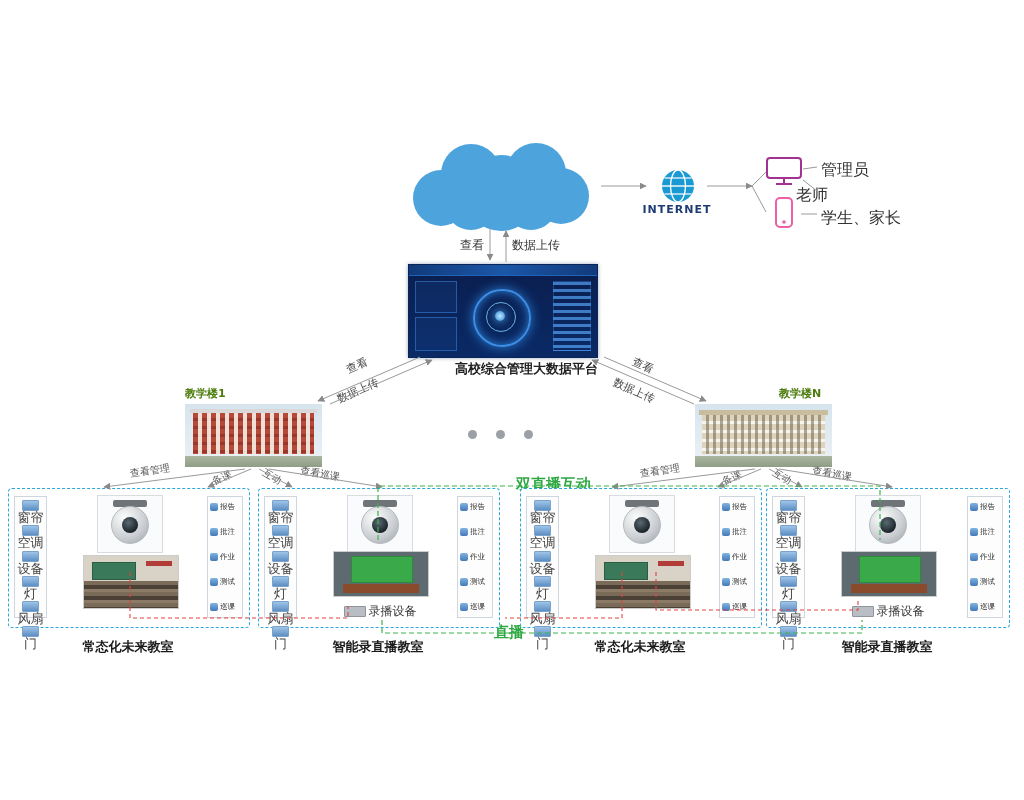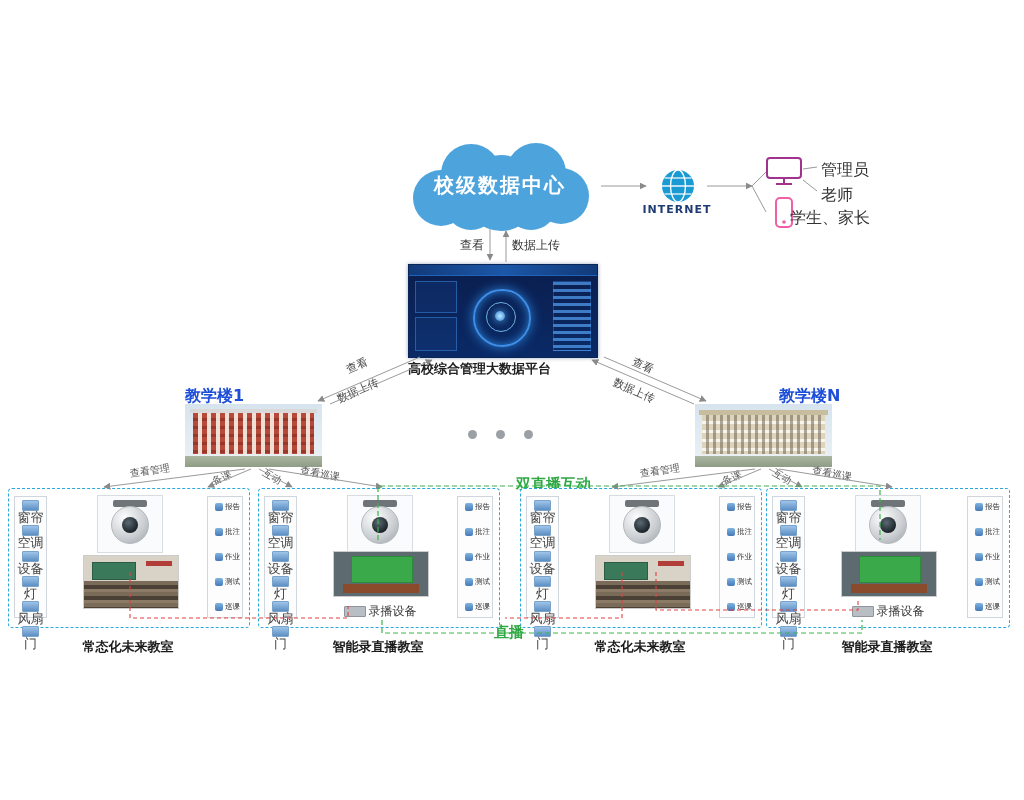--- a/index.html
+++ b/index.html
@@ -30,37 +30,37 @@
     border:1px solid rgba(130,210,255,.8);}
   .platform .core{position:absolute;left:86px;top:46px;width:10px;height:10px;border-radius:50%;
     background:radial-gradient(circle,#bfe9ff,#2a7fd4);box-shadow:0 0 8px #5ab8ff;}
   .platform .lp1{position:absolute;left:6px;top:16px;width:40px;height:30px;
     border:1px solid rgba(60,140,230,.5);background:rgba(20,60,130,.35);}
   .platform .lp2{position:absolute;left:6px;top:52px;width:40px;height:32px;
     border:1px solid rgba(60,140,230,.5);background:rgba(20,60,130,.35);}
   .platform .rbars{position:absolute;right:6px;top:16px;width:36px;height:68px;
     background:repeating-linear-gradient(180deg,rgba(90,170,255,.65) 0 3px,rgba(10,30,70,0) 3px 7px);
     border:1px solid rgba(60,140,230,.35);}
-  .platform-caption{position:absolute;left:408px;top:360px;width:190px;text-align:left;
+  .platform-caption{position:absolute;left:408px;top:360px;width:190px;text-align:right;
     font-size:13px;font-weight:bold;color:#222;}
   
   .building{position:absolute;width:137px;height:63px;overflow:hidden;}
   .b-sky{position:absolute;inset:0;background:linear-gradient(#d6e4ee,#eef2f5);}
   .b-roof{position:absolute;left:4%;top:8%;width:92%;height:7%;background:#d9d9d9;}
   .b-body-red{position:absolute;left:6%;top:15%;width:88%;height:64%;background:#b7493b;
     background-image:
       repeating-linear-gradient(90deg,rgba(255,255,255,0) 0 5px,rgba(246,240,230,.9) 5px 9px),
       repeating-linear-gradient(180deg,rgba(0,0,0,0) 0 5px,rgba(130,40,30,.55) 5px 8px);}
   .b-roof-tan{position:absolute;left:3%;top:10%;width:94%;height:7%;background:#c9bda0;}
   .b-body-tan{position:absolute;left:5%;top:17%;width:90%;height:62%;background:#ded3bb;
     background-image:
       repeating-linear-gradient(90deg,rgba(0,0,0,0) 0 4px,rgba(110,100,85,.55) 4px 7px),
       repeating-linear-gradient(180deg,rgba(0,0,0,0) 0 6px,rgba(250,248,240,.9) 6px 9px);}
   .b-ground{position:absolute;bottom:0;left:0;right:0;height:17%;background:linear-gradient(#aab6a0,#8f9c86);}
-  .building-label{position:absolute;font-size:16px;color:#1d4ed8;font-weight:bold;white-space:nowrap;}
+  .building-label{position:absolute;font-size:11px;color:#4d7c0f;font-weight:bold;white-space:nowrap;}
   
   .dot{position:absolute;width:9px;height:9px;border-radius:50%;background:#9aa0a6;}
   
   .cluster{position:absolute;width:240px;height:138px;border:1px dashed #2aa7dc;border-radius:4px;background:#ffffff;}
   .device-panel{position:absolute;left:5px;top:7px;width:33px;height:122px;border:1px solid #cfd6de;
     background:#fdfdfd;display:flex;flex-direction:column;justify-content:space-between;
     align-items:center;padding:3px 1px;box-sizing:border-box;}
   .dev-item{display:flex;flex-direction:column;align-items:center;}
   .dev-icon{width:15px;height:9px;background:linear-gradient(#9fc4e8,#5d8fc4);border:1px solid #7aa3cc;border-radius:1px;}
   .dev-label{font-size:13px;color:#444;line-height:1.1;white-space:nowrap;}
@@ -79,21 +79,21 @@
   .photo-studio{top:62px;height:44px;background:#5d6a70;}
   .photo-studio .green{position:absolute;left:18%;top:10%;width:64%;height:56%;background:#3aa94a;border:1px solid #2c8a3a;}
   .photo-studio .desk{position:absolute;left:10%;bottom:6%;width:80%;height:22%;background:#8a4a2c;}
   .recorder-row{position:absolute;left:74px;top:112px;width:94px;height:20px;
     display:flex;align-items:center;justify-content:center;gap:3px;}
   .rec-icon{width:20px;height:9px;background:#b9bec4;border:1px solid #8f959b;border-radius:1px;}
   .rec-label{font-size:12px;color:#333;white-space:nowrap;}
   .func-panel{position:absolute;left:198px;top:7px;width:36px;height:122px;border:1px solid #cfd6de;
     background:#fdfdfd;display:flex;flex-direction:column;justify-content:space-between;
     padding:5px 2px;box-sizing:border-box;}
-  .func-item{display:flex;align-items:center;gap:2px;justify-content:flex-end;}
+  .func-item{display:flex;align-items:center;gap:2px;}
   .func-icon{width:8px;height:8px;border-radius:2px;background:linear-gradient(#7fb3e0,#4479b8);flex:none;}
   .func-label{font-size:7.5px;color:#333;white-space:nowrap;}
   .cls-name{position:absolute;top:638px;width:170px;text-align:center;font-size:13px;font-weight:bold;color:#1a1a1a;}
   
   .live-green{position:absolute;font-size:15px;color:#2fa844;font-weight:bold;white-space:nowrap;}
   .live-red-v{position:absolute;width:12px;font-size:10px;color:#e33a35;font-weight:bold;line-height:1.05;text-align:center;}
   svg.wires{position:absolute;left:0;top:0;z-index:1;pointer-events:none;}
   .z2{z-index:2;}
 </style>
 </head>
@@ -146,21 +146,20 @@
     <g fill="#4da3dc">
       <circle cx="46" cy="60" r="28"></circle>
       <circle cx="166" cy="58" r="28"></circle>
       <circle cx="76" cy="36" r="30"></circle>
       <circle cx="141" cy="35" r="30"></circle>
       <circle cx="106" cy="55" r="38"></circle>
       <circle cx="76" cy="66" r="26"></circle>
       <circle cx="136" cy="66" r="26"></circle>
     </g>
   </svg>
-  <div class="cloud-label">校级数据中心</div>
 
   <svg class="abs" style="left:659px;top:167px" width="38" height="38" viewBox="0 0 38 38">
     <circle cx="19" cy="19" r="16" fill="#1a9ad2"></circle>
     <ellipse cx="19" cy="19" rx="7.5" ry="16" fill="none" stroke="#ffffff" stroke-width="1.4"></ellipse>
     <line x1="3" y1="19" x2="35" y2="19" stroke="#ffffff" stroke-width="1.4"></line>
     <line x1="5.5" y1="11" x2="32.5" y2="11" stroke="#ffffff" stroke-width="1.2"></line>
     <line x1="5.5" y1="27" x2="32.5" y2="27" stroke="#ffffff" stroke-width="1.2"></line>
   </svg>
   <div class="internet-label">INTERNET</div>
 
@@ -168,22 +167,22 @@
     <rect x="3" y="2" width="34" height="20" rx="3" fill="none" stroke="#a1338f" stroke-width="2"></rect>
     <line x1="20" y1="22" x2="20" y2="27" stroke="#a1338f" stroke-width="2"></line>
     <line x1="12" y1="28" x2="28" y2="28" stroke="#a1338f" stroke-width="2"></line>
   </svg>
   <svg class="abs" style="left:770px;top:196px" width="28" height="34" viewBox="0 0 28 34">
     <rect x="6" y="2" width="16" height="29" rx="4" fill="none" stroke="#ef5fa7" stroke-width="2"></rect>
     <circle cx="14" cy="26" r="1.8" fill="#ef5fa7"></circle>
   </svg>
 
   <div class="user-label" style="left:821px;top:160px">管理员</div>
-  <div class="user-label" style="left:821px;top:185px">老师</div>
-  <div class="user-label" style="left:790px;top:208px">学生、家长</div>
+  <div class="user-label" style="left:796px;top:185px">老师</div>
+  <div class="user-label" style="left:821px;top:208px">学生、家长</div>
 
   <div class="flow-label" style="left:460px;top:237px">查看</div>
   <div class="flow-label" style="left:512px;top:237px">数据上传</div>
 
   <div class="platform">
     <div class="ph"></div>
       <div class="lp1"></div>
       <div class="lp2"></div>
     <div class="ring1"></div>
       <div class="ring2"></div>

